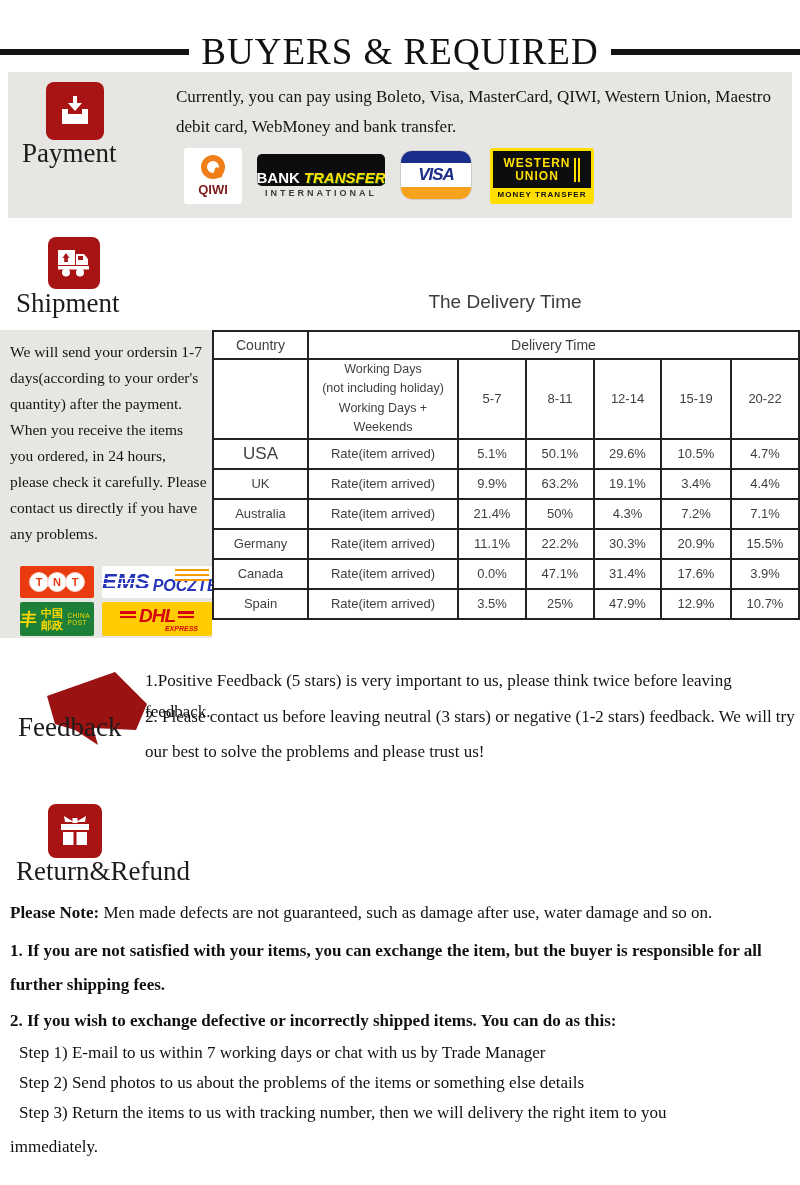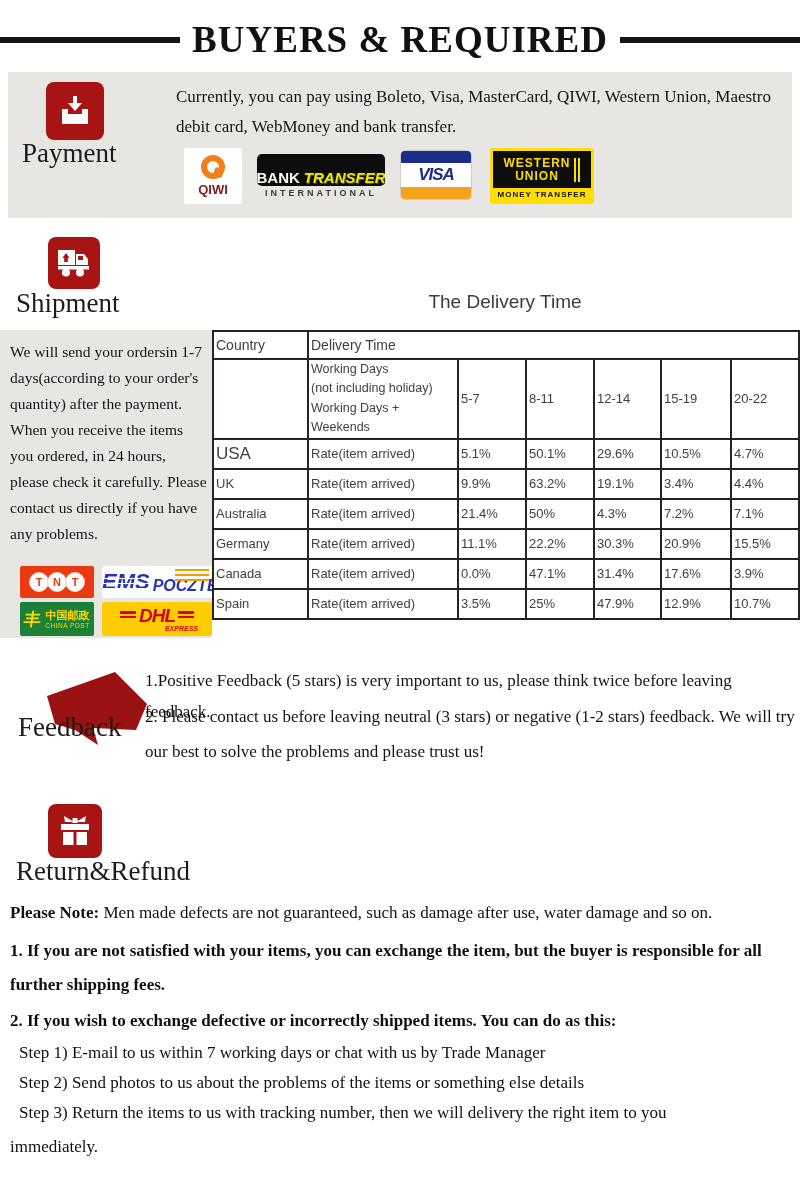--- a/index.html
+++ b/index.html
@@ -12,22 +12,22 @@
   *{box-sizing:border-box;margin:0;padding:0}
   html,body{background:#fff}
   body{
     width:800px;height:1185px;position:relative;overflow:hidden;
     font-family:"Liberation Serif",serif;color:var(--ink);
   }
   
   .hdr{position:absolute;top:18px;left:0;width:800px;display:flex;align-items:center}
   .hline{flex:1;height:3px;border-top:2px solid #141414;border-bottom:4px solid #141414}
   .hdr-title{
-    font-family:"Liberation Serif",serif;font-size:37px;font-weight:bold;
-    letter-spacing:1px;color:#111;margin:0 12px;white-space:nowrap;
+    font-family:"Liberation Serif",serif;font-size:37px;font-weight:normal;
+    letter-spacing:1px;color:#111;margin:12px 12px;white-space:nowrap;
   }
   
   .icon-tile{
     position:absolute;background:var(--accent-red);border-radius:8px;
     display:flex;align-items:center;justify-content:center;
   }
   .sec-label{
     position:absolute;font-family:"Liberation Serif",serif;font-size:27px;color:#1c1c1c;
   }
   
@@ -39,21 +39,21 @@
   .logo{position:absolute;border-radius:3px;overflow:hidden}
   .qiwi{left:176px;top:76px;width:58px;height:56px;background:#fff;display:flex;flex-direction:column;align-items:center;justify-content:center}
   .qiwi-ring{width:24px;height:24px;border:6px solid #f07f1a;border-radius:50%;position:relative}
   .qiwi-ring:after{content:"";position:absolute;right:-4px;bottom:-4px;width:9px;height:9px;background:#f07f1a;border-radius:2px;transform:rotate(20deg)}
   .qiwi-word{font-family:"Liberation Sans",sans-serif;font-weight:bold;font-size:13px;color:#7f1d1d;margin-top:3px}
   .bt{left:249px;top:82px;width:128px;height:46px;background:transparent}
   .bt-band{height:32px;background:#0c0c0c;border-radius:5px;display:flex;align-items:flex-end;justify-content:center;gap:4px}
   .bt-bank{font-family:"Liberation Sans",sans-serif;font-weight:bold;font-size:15px;color:#fff}
   .bt-transfer{font-family:"Liberation Sans",sans-serif;font-weight:bold;font-style:italic;font-size:15px;color:#ffe200;text-shadow:1px 1px 0 #1d5c1d}
   .bt-intl{font-family:"Liberation Sans",sans-serif;font-weight:bold;font-size:9px;letter-spacing:3px;color:#3a3a3a;text-align:center;margin-top:2px}
-  .visa{left:392px;top:78px;width:72px;height:50px;background:#fff;border:1px solid #cfcdca;border-radius:5px;display:flex;flex-direction:column}
+  .visa{left:392px;top:78px;width:72px;height:50px;background:#fff;border:1px solid #cfcdca;border-radius:12px;display:flex;flex-direction:column}
   .visa-top{height:12px;background:#1a2d8a}
   .visa-mid{flex:1;display:flex;align-items:center;justify-content:center;
     font-family:"Liberation Sans",sans-serif;font-weight:bold;font-style:italic;font-size:17px;color:#1a2d8a;letter-spacing:-1px}
   .visa-bot{height:12px;background:#f early}
   .visa-bot{height:12px;background:#f6a21d}
   .wu{left:482px;top:76px;width:104px;height:56px;background:#ffdf00;padding:3px;display:flex;flex-direction:column}
   .wu-black{flex:1;background:#0d0d0d;display:flex;align-items:center;justify-content:center;gap:3px}
   .wu-words{font-family:"Liberation Sans",sans-serif;font-weight:bold;font-size:12px;line-height:1.05;color:#ffdf00;text-align:center;letter-spacing:1px}
   .wu-bars{width:7px;height:24px;background:linear-gradient(90deg,#ffdf00 0 2px,#0d0d0d 2px 4px,#ffdf00 4px 6px,#0d0d0d 6px)}
   .wu-foot{height:13px;display:flex;align-items:center;justify-content:center;
@@ -72,34 +72,34 @@
   .tnt-c{width:20px;height:20px;background:#fff;border-radius:50%;display:flex;align-items:center;justify-content:center;
     font-family:"Liberation Sans",sans-serif;font-weight:bold;font-size:11px;color:#e93a10;margin:0 -1px;border:1px solid #f8d0c5}
   .ems{left:102px;top:566px;width:110px;height:32px;background:#fff;justify-content:flex-start;position:absolute}
   .ems-word{font-family:"Liberation Sans",sans-serif;font-weight:bold;font-style:italic;font-size:22px;color:#2433b8;
     background:repeating-linear-gradient(#2433b8 0 4px,#fff 4px 5px);-webkit-background-clip:text;background-clip:text;-webkit-text-fill-color:transparent}
   .ems-stripes{position:absolute;right:3px;top:3px;width:34px;height:12px;
     background:repeating-linear-gradient(#f59a00 0 2px,transparent 2px 5px)}
   .ems-sub{font-family:"Liberation Sans",sans-serif;font-weight:bold;font-style:italic;font-size:16px;color:#2433b8;margin-left:3px;margin-top:8px}
   .cpost{left:20px;top:602px;width:74px;height:34px;background:#1d8038;gap:4px}
   .cpost-glyph{color:#ffd800;font-size:17px;font-weight:bold;font-family:"Liberation Sans",sans-serif;transform:skewX(-8deg)}
-  .cpost-words{display:flex;flex-direction:column;align-items:center}
+  .cpost-words{display:flex;flex-direction:row;align-items:center}
   .cpost-cn{color:#ffd800;font-size:11px;font-weight:bold;line-height:1.1;font-family:"Liberation Sans",sans-serif}
   .cpost-en{color:#ffd800;font-size:6.5px;letter-spacing:.5px;font-family:"Liberation Sans",sans-serif}
   .dhl{left:102px;top:602px;width:110px;height:34px;background:#fecc00;flex-direction:column;line-height:1}
   .dhl-row{display:flex;align-items:center;gap:3px}
   .dhl-dash{width:16px;height:10px;background:repeating-linear-gradient(#d40511 0 2.5px,#fecc00 2.5px 5px)}
   .dhl-word{font-family:"Liberation Sans",sans-serif;font-weight:bold;font-style:italic;font-size:19px;color:#d40511;letter-spacing:-1px}
   .dhl-sub{font-family:"Liberation Sans",sans-serif;font-style:italic;font-weight:bold;font-size:7px;color:#d40511;align-self:flex-end;margin-right:14px}
   
   table.delivery{
     position:absolute;left:212px;top:330px;border-collapse:collapse;table-layout:fixed;
     font-family:"Liberation Sans",sans-serif;color:var(--table-ink);background:#fff;
   }
-  table.delivery td{border:2px solid var(--table-line);vertical-align:middle;padding:0 2px}
+  table.delivery td{border:2px solid var(--table-line);text-align:center;vertical-align:middle;padding:0 2px}
   td.wd-cell{text-align:left;padding-left:6px;font-size:12.5px;line-height:1.55}
   .r-head{height:28px;font-size:14px}
   .r-sub{height:63px;font-size:13px}
   .r-data{height:30px;font-size:13px}
   .c-usa{font-size:17px}
   
   .fb-text1{position:absolute;left:145px;top:666px;width:650px;font-size:17px;line-height:1.8;color:#141414}
   .fb-text2{position:absolute;left:145px;top:700px;width:650px;font-size:17px;line-height:2.05;color:#141414}
   
   .bottom-p{position:absolute;left:10px;width:782px;font-size:17px;line-height:2.0;color:#101010}

